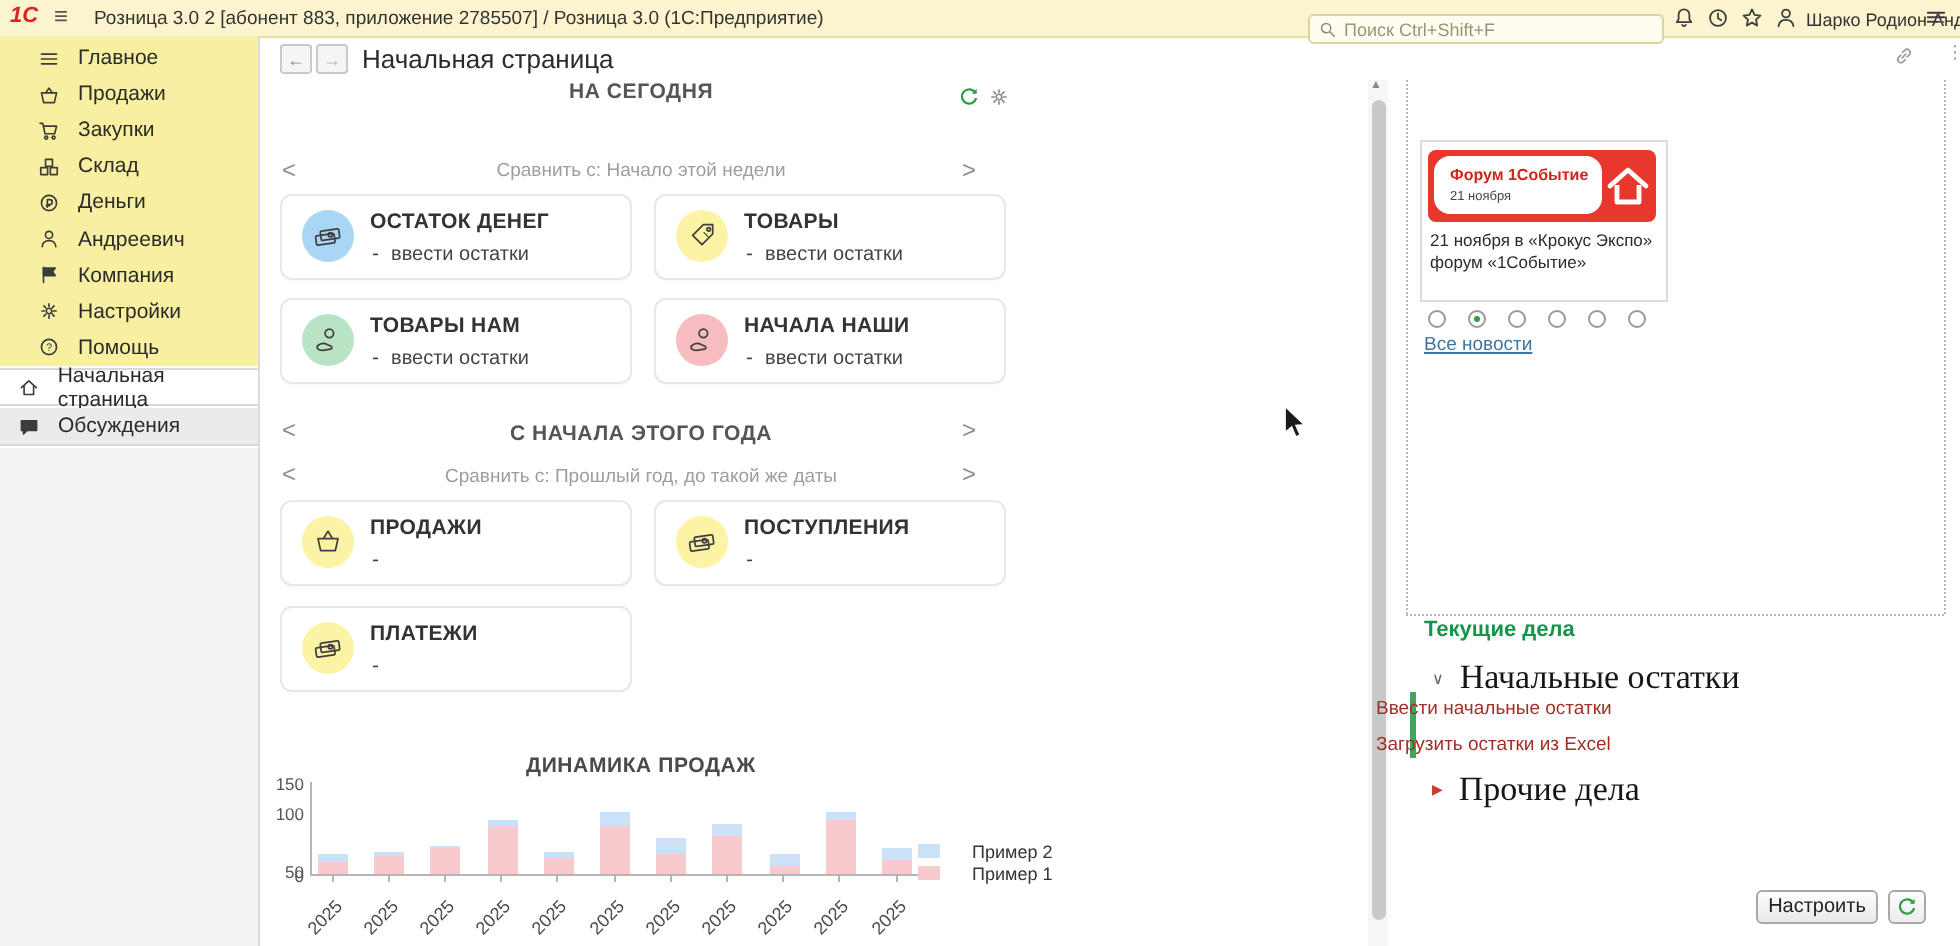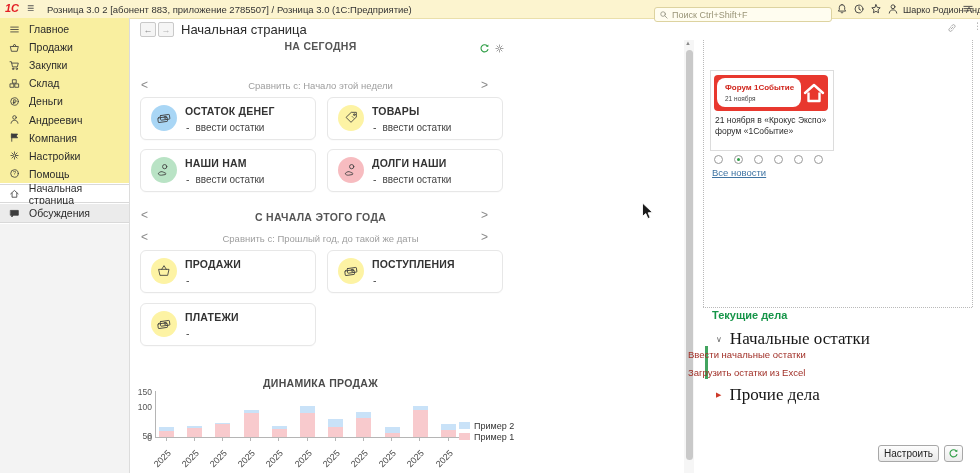--- a/index.html
+++ b/index.html
@@ -13,21 +13,21 @@
   #logo{position:absolute;left:5px;top:2px;font-size:11px;font-weight:bold;font-style:italic;color:#e31e24;}
   #tb-menu{position:absolute;left:27px;top:1px;font-size:12px;color:#555;}
   #tb-title{position:absolute;left:47px;top:4px;font-size:9.5px;color:#333;white-space:nowrap;}
   #search{position:absolute;left:654px;top:7px;width:172px;height:13px;background:#fffdf0;
           border:1px solid #ddd3a0;border-radius:3px;display:flex;align-items:center;padding-left:4px;gap:3px;}
   #search span{font-size:9px;color:#9a9578;}
   .tbicon{position:absolute;top:3px;width:12px;height:12px;}
   #tb-user{position:absolute;left:903px;top:5px;font-size:9px;color:#333;white-space:nowrap;}
   
   #sidebar{position:absolute;left:0;top:18px;width:129px;height:165px;background:#f9efa0;padding-top:2px;box-sizing:border-box;}
-  .sbitem{height:18.1px;display:flex;align-items:center;padding-left:9px;gap:9px;cursor:default;}
+  .sbitem{height:18.1px;display:flex;align-items:center;padding-left:19px;gap:9px;cursor:default;}
   .sbitem span.lbl{font-size:10.5px;color:#2b2b2b;}
   .sbbottom{position:absolute;left:0;width:129px;height:19px;display:flex;align-items:center;padding-left:9px;gap:9px;box-sizing:border-box;}
   #sb-home{top:184px;background:#fff;border-top:1px solid #d9d9d9;border-bottom:1px solid #d9d9d9;}
   #sb-chat{top:204px;background:#ebebeb;border-bottom:1px solid #d9d9d9;}
   #sb-rest{position:absolute;left:0;top:224px;width:129px;height:249px;background:#f3f3f3;}
   #vline{position:absolute;left:129px;top:18px;width:1px;height:455px;background:#dcdcdc;}
   
   .navbtn{position:absolute;top:22px;width:16px;height:15px;background:#f5f5f5;border:1px solid #c9c9c9;border-radius:2px;
           font-size:9px;color:#8a8a8a;display:flex;align-items:center;justify-content:center;box-sizing:border-box;}
   #pgtitle{position:absolute;left:181px;top:22px;font-size:13px;color:#2b2b2b;}
@@ -41,21 +41,21 @@
   .card .cval{position:absolute;left:45px;top:23px;font-size:10.5px;color:#444;}
   .card .clink{margin-left:6px;font-size:10px;color:#444;}
   
   #plot{position:absolute;left:155px;top:391px;width:308px;height:46px;border-left:1px solid #b5b5b5;border-bottom:1px solid #b5b5b5;}
   #plot .bar{position:absolute;}
   .ylab{position:absolute;left:130px;width:22px;text-align:right;font-size:8.5px;color:#555;}
   .xtick{position:absolute;top:438px;width:1px;height:3px;background:#b5b5b5;}
   .xlab{position:absolute;top:448px;width:44px;text-align:right;font-size:9px;color:#4a4a4a;
         transform:rotate(-45deg);transform-origin:100% 0;white-space:nowrap;}
   #legend{position:absolute;left:459px;top:420px;}
-  #legend .lrow{display:flex;align-items:center;height:11px;gap:4px;}
+  #legend .lrow{display:flex;align-items:center;height:11px;gap:16px;}
   #legend .sw{width:11px;height:7px;}
   #legend .lt{font-size:9px;color:#333;}
   
   #sbtrack{position:absolute;left:684px;top:40px;width:10px;height:433px;background:#f6f6f6;}
   #sbthumb{position:absolute;left:685.5px;top:50px;width:7px;height:410px;background:#c9c9c9;border-radius:4px;}
   #sbup{position:absolute;left:685px;top:40px;font-size:6px;color:#8a8a8a;}
   
   .vdots{position:absolute;top:40px;height:267px;border-left:1px dotted #b9b9b9;}
   #hdots{position:absolute;left:703px;top:307px;width:269px;border-top:1px dotted #b9b9b9;}
   #news{position:absolute;left:710px;top:70px;width:122px;height:79px;background:#fff;border:1px solid #dcdcdc;}
@@ -245,31 +245,31 @@
     <span class="ctitle">ТОВАРЫ</span>
     <span class="cval"><span>-</span><span class="clink">ввести остатки</span></span>
   </div>
   <div class="card" style="left:140px;top:149px">
     <span class="circle" style="background-color: rgb(185, 227, 197);">
         <svg class="ci" width="16" height="16" viewBox="0 0 24 24">
           <circle cx="13" cy="7" r="3.2"></circle>
           <path d="M4 16.5c2.5-2.3 4.6-2.6 7-1.3l3.2 1.5c1.2.6.8 2-.5 2.2l-5.5.9c-1.7.2-3-.3-4.2-1.3z"></path>
         </svg>
       </span>
-    <span class="ctitle">НАШИ НАМ</span>
+    <span class="ctitle">ТОВАРЫ НАМ</span>
     <span class="cval"><span>-</span><span class="clink">ввести остатки</span></span>
   </div>
   <div class="card" style="left:327px;top:149px">
     <span class="circle" style="background-color: rgb(247, 188, 192);">
         <svg class="ci" width="16" height="16" viewBox="0 0 24 24">
           <circle cx="13" cy="7" r="3.2"></circle>
           <path d="M4 16.5c2.5-2.3 4.6-2.6 7-1.3l3.2 1.5c1.2.6.8 2-.5 2.2l-5.5.9c-1.7.2-3-.3-4.2-1.3z"></path>
         </svg>
       </span>
-    <span class="ctitle">ДОЛГИ НАШИ</span>
+    <span class="ctitle">НАЧАЛА НАШИ</span>
     <span class="cval"><span>-</span><span class="clink">ввести остатки</span></span>
   </div>
 
   <span class="arr" style="left:141px;top:209px">&lt;</span>
   <span class="arr" style="left:481px;top:209px">&gt;</span>
   <div class="secheading" style="top:211px">С НАЧАЛА ЭТОГО ГОДА</div>
   <span class="arr" style="left:141px;top:231px">&lt;</span>
   <span class="arr" style="left:481px;top:231px">&gt;</span>
   <div class="cmp" style="top:233px">Сравнить с: Прошлый год, до такой же даты</div>
 

